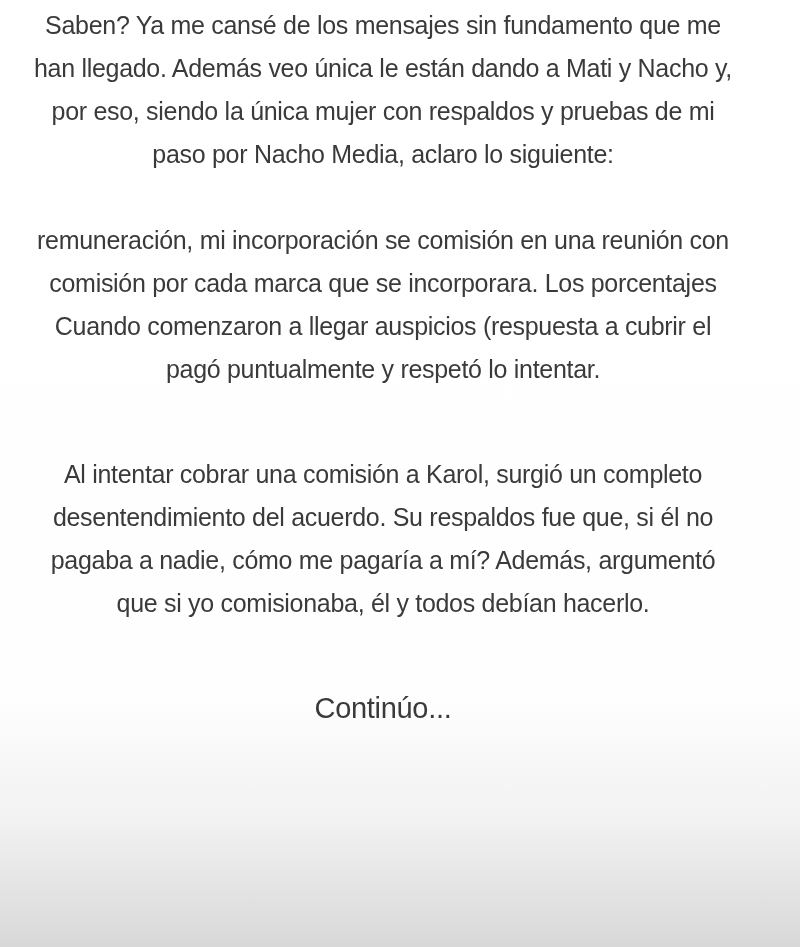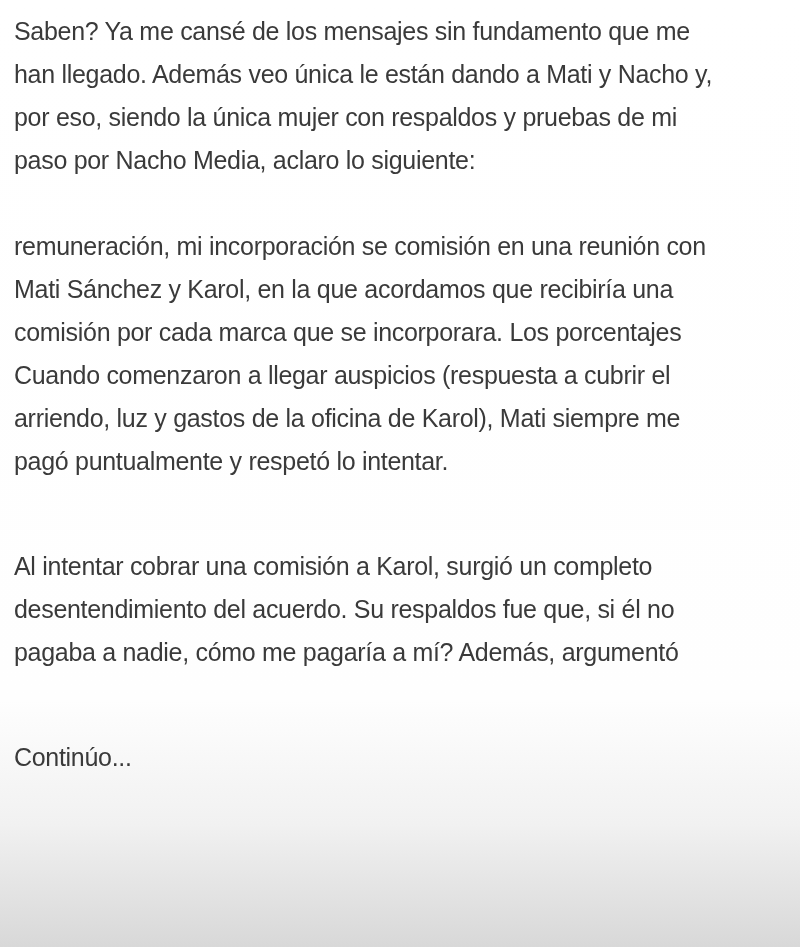--- a/index.html
+++ b/index.html
@@ -12,64 +12,64 @@
     overflow: hidden;
     background: linear-gradient(180deg,
       #ffffff 0%,
       #fefefe 74%,
       #f1f1f1 87%,
       #d8d8d8 100%);
     font-family: "Liberation Sans", sans-serif;
     color: #3a3a3a;
   }
   .content {
-    padding: 10px 48px 0 14px;
+    padding: 4px 48px 0 14px;
+    text-align: center;
   }
   .para {
     margin: 0 0 43px 0;
   }
   .para.gap-large {
     margin-bottom: 62px;
   }
   .line {
     font-size: 25px;
     line-height: 43px;
     letter-spacing: -0.3px;
     white-space: nowrap;
     font-weight: 400;
   }
   .footer-line {
-    font-size: 25px;
+    font-size: 29px;
     line-height: 43px;
     letter-spacing: -0.3px;
     white-space: nowrap;
   }
 </style>
 </head>
 <body>
 
 <div class="content">
 
   <div class="para">
     <div class="line">Saben? Ya me cansé de los mensajes sin fundamento que me</div>
     <div class="line">han llegado. Además veo única le están dando a Mati y Nacho y,</div>
     <div class="line">por eso, siendo la única mujer con respaldos y pruebas de mi</div>
     <div class="line">paso por Nacho Media, aclaro lo siguiente:</div>
   </div>
 
   <div class="para gap-large">
     <div class="line">remuneración, mi incorporación se comisión en una reunión con</div>
-    <div class="line">Mati Sánchez y Karol, en la que acordamos que recibiría una</div>
     <div class="line">comisión por cada marca que se incorporara. Los porcentajes</div>
     <div class="line">Cuando comenzaron a llegar auspicios (respuesta a cubrir el</div>
-    <div class="line">arriendo, luz y gastos de la oficina de Karol), Mati siempre me</div>
     <div class="line">pagó puntualmente y respetó lo intentar.</div>
   </div>
 
   <div class="para gap-large">
     <div class="line">Al intentar cobrar una comisión a Karol, surgió un completo</div>
     <div class="line">desentendimiento del acuerdo. Su respaldos fue que, si él no</div>
     <div class="line">pagaba a nadie, cómo me pagaría a mí? Además, argumentó</div>
+    <div class="line">que si yo comisionaba, él y todos debían hacerlo.</div>
   </div>
 
   <div class="footer-line">Continúo...</div>
 
 </div>
 
 </body></html>

